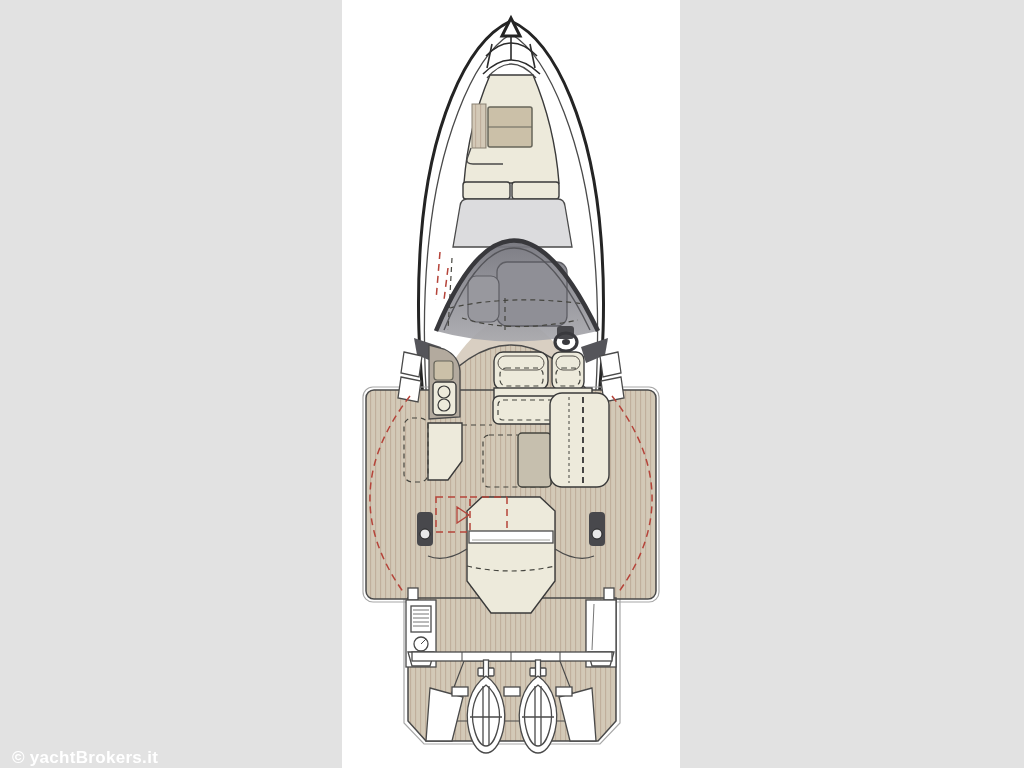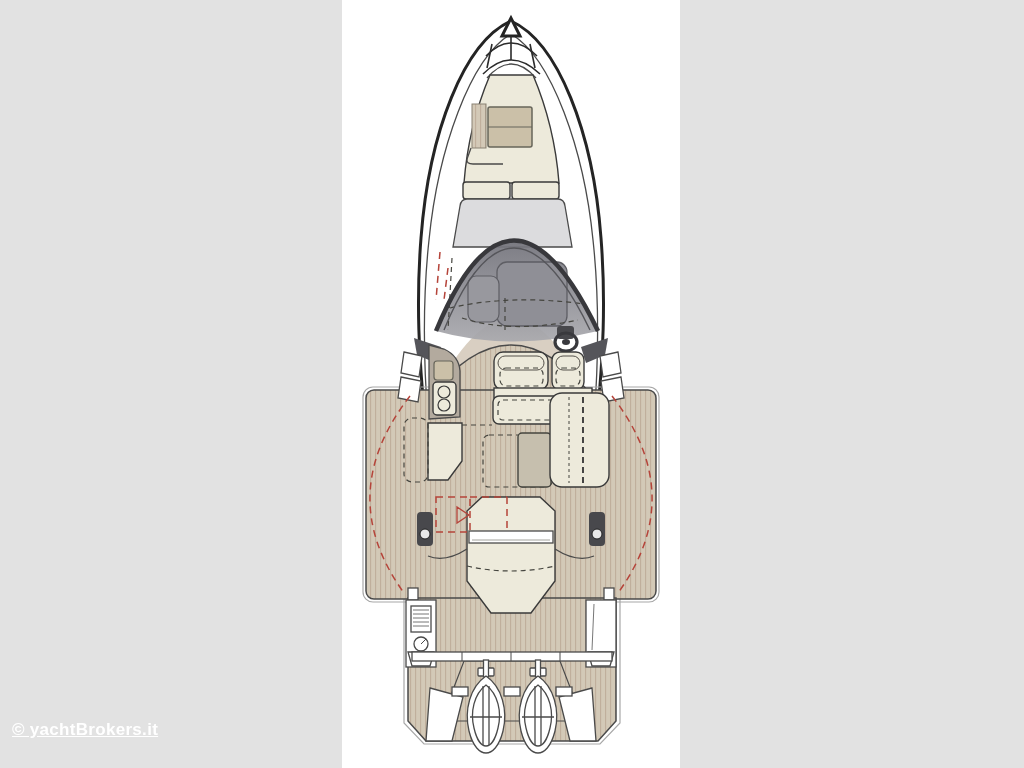--- a/index.html
+++ b/index.html
@@ -5,25 +5,24 @@
   html,body{margin:0;padding:0}
   body{
     width:1024px;height:768px;overflow:hidden;
     background:var(--pageBg,#e2e2e2);
     font-family:"Liberation Sans", sans-serif;
   }
   .stage{position:relative;width:1024px;height:768px}
   .canvas-band{position:absolute;top:0;left:342px;width:338px;height:768px;background:var(--canvas,#fff)}
   .plan-svg{position:absolute;top:0;left:0;width:1024px;height:768px}
   .watermark{
-    position:absolute;left:12px;bottom:28px;
+    position:absolute;left:12px;bottom:0;
     color:var(--watermarkColor,#fff);
     font-weight:bold;font-size:17px;letter-spacing:.3px;
     user-select:none;
-    text-decoration:underline;
   }
   
   .p-base{fill:var(--teak)}
   .p-line{stroke:var(--teakStripe);stroke-width:1.1}
   .hullfill{fill:var(--white);stroke:var(--ink);stroke-width:3}
   .thin{fill:none;stroke:var(--inkSoft);stroke-width:1.3}
   .cream{fill:var(--cream);stroke:var(--creamStroke);stroke-width:1.4}
   .whitepart{fill:var(--white);stroke:var(--inkSoft);stroke-width:1.3}
   .dashk{fill:none;stroke:#45453f;stroke-width:1.2;stroke-dasharray:5 4}
   .dashr{fill:none;stroke:var(--red);stroke-width:1.5;stroke-dasharray:7 5}

